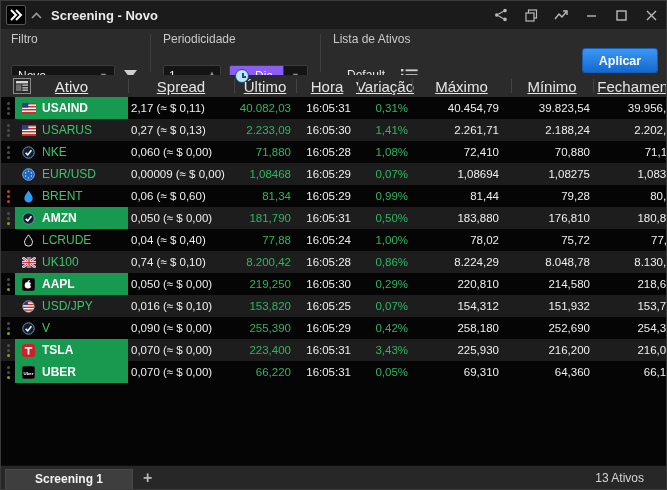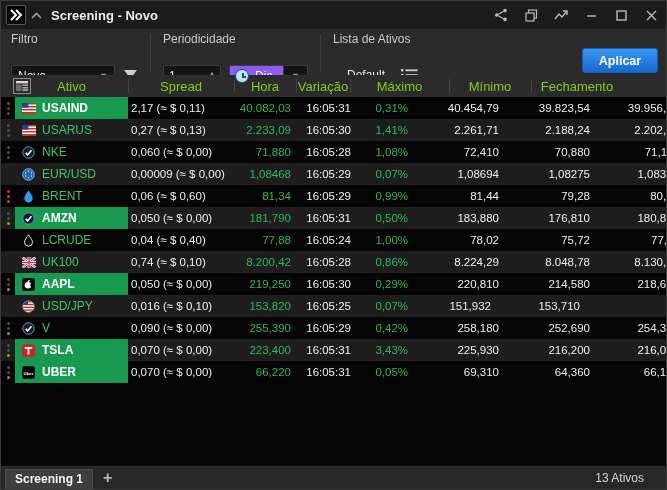--- a/index.html
+++ b/index.html
@@ -39,21 +39,21 @@
   .clockicon:after { content:""; position:absolute; left:6px; top:6px; width:3.5px; height:1.5px; background:#1a4f86; }
   .combo .caretbox { width:24px; background:#141414; display:flex; align-items:center; justify-content:center;
     color:#8f8f8f; font-size:9px; border-left:1px solid #3c3c3c; }
   .defaultval { font-size:12px; color:#e8e8e8; padding:3px 0 0 14px; }
   .listicon { margin-left:16px; padding-top:2px; display:flex; }
   .apply { margin-left:auto; margin-top:16px; width:76px; height:25px; border:1px solid #1460b8; border-radius:3px;
     background:linear-gradient(#3a97f4,#1668cf); color:#fff; font-size:12.5px; font-weight:bold;
     display:flex; align-items:center; justify-content:center; }
   
   .thead { height:22px; background:#2b2b2b; display:flex; flex:0 0 auto; width:684px; }
-  .th { font-size:13px; color:#84cc16; display:flex; align-items:center; justify-content:center; position:relative; }
+  .th { font-size:15px; color:#e5e5e5; display:flex; align-items:center; justify-content:center; position:relative;text-decoration:underline; }
   .th:not(:first-child):before { content:""; position:absolute; left:0; top:4px; bottom:4px; width:1px; background:#434343; }
   .cornerbtn { width:14px; height:22px; display:flex; align-items:center; justify-content:flex-end; }
   .gridicon { width:18px; height:16px; border:1px solid #8a8a8a; background:#2b2b2b; margin-right:-16px; z-index:2;
     display:flex; align-items:center; justify-content:center; }
   .tbody { flex:1; background:#050505; overflow:hidden; width:684px; }
   .row { height:22px; display:flex; background:#050505; }
   .row.alt { background:#1d1d1d; }
   .cell { font-size:11.5px; display:flex; align-items:center; overflow:hidden; white-space:nowrap; }
   .c-gutter { width:14px; flex:0 0 auto; justify-content:center; }
   .dots { display:flex; flex-direction:column; gap:2px; }
@@ -66,21 +66,21 @@
   .c-spread { width:106px; flex:0 0 auto; padding-left:3px; color:#efefef; }
   .c-ultimo { width:62px; flex:0 0 auto; justify-content:flex-end; padding-right:5px; color:#2fb563; }
   .c-hora { width:62px; flex:0 0 auto; justify-content:flex-end; padding-right:7px; color:#efefef; }
   .c-var { width:54px; flex:0 0 auto; justify-content:flex-end; padding-right:4px; color:#2fb563; }
   .c-max { width:99px; flex:0 0 auto; justify-content:flex-end; padding-right:12px; color:#efefef; }
   .c-min { width:82px; flex:0 0 auto; justify-content:flex-end; padding-right:3px; color:#efefef; }
   .c-fech { width:92px; flex:0 0 auto; justify-content:flex-end; padding-right:6px; color:#efefef; }
   
   .footer { height:24px; background:#272727; border-top:1px solid #0c0c0c; display:flex; align-items:center; flex:0 0 auto; }
   .ftab { height:20px; margin:2px 0 0 4px; background:#3e3e3e; border:1px solid #4a4a4a; border-bottom:none;
-    padding:0 9px; display:flex; align-items:center; font-size:12px; font-weight:bold; color:#f2f2f2; }
+    padding:0 29px; display:flex; align-items:center; font-size:12px; font-weight:bold; color:#f2f2f2; }
   .fadd { margin-left:10px; color:#b5b5b5; font-size:16px; font-weight:bold; line-height:1; }
   .fcount { margin-left:auto; margin-right:22px; font-size:12px; color:#d5d5d5; }
 </style>
 </head>
 <body>
 
 <div class="window">
 
   <div class="titlebar">
     <div class="applogo">
@@ -197,20 +197,21 @@
             <rect x="0" y="3.4" width="5.4" height="6.6" fill="#6e6e6e"></rect>
             <rect x="6.4" y="3.4" width="5.6" height="1.6" fill="#aaa"></rect>
             <rect x="6.4" y="6" width="5.6" height="1.6" fill="#aaa"></rect>
             <rect x="6.4" y="8.4" width="5.6" height="1.6" fill="#aaa"></rect>
           </svg>
       </span>
     </div>
 
   <div class="th" style="width: 113px;">Ativo</div>
       <div class="th" style="width: 106px;">Spread</div>
+      <div class="th" style="width: 62px;">Último</div>
       <div class="th" style="width: 62px;">Hora</div>
       <div class="th" style="width: 54px;">Variação</div>
       <div class="th" style="width: 99px;">Máximo</div>
       <div class="th" style="width: 82px;">Mínimo</div>
       <div class="th" style="width: 92px;">Fechamento</div>
     </div>
 
   <div class="tbody">
       <div class="row">
         <div class="cell c-gutter">
@@ -465,20 +466,21 @@
               </g>
               <circle cx="6.5" cy="6.5" r="5.8" fill="none" stroke="#888" stroke-width="0.8"></circle>
             </svg>
           </span>
           <span class="aname">USD/JPY</span>
         </div>
         <div class="cell c-spread">0,016 (≈ $ 0,10)</div>
         <div class="cell c-ultimo">153,820</div>
         <div class="cell c-hora">16:05:25</div>
         <div class="cell c-var">0,07%</div>
+        <div class="cell c-max">154,312</div>
         <div class="cell c-min">151,932</div>
         <div class="cell c-fech">153,710</div>
       </div>
       <div class="row">
         <div class="cell c-gutter">
           <div class="dots">
             <span class="dot" style="background: rgb(78, 78, 78);"></span>
             <span class="dot" style="background: rgb(78, 78, 78);"></span>
             <span class="dot" style="background: rgb(128, 165, 46);"></span>
           </div>

